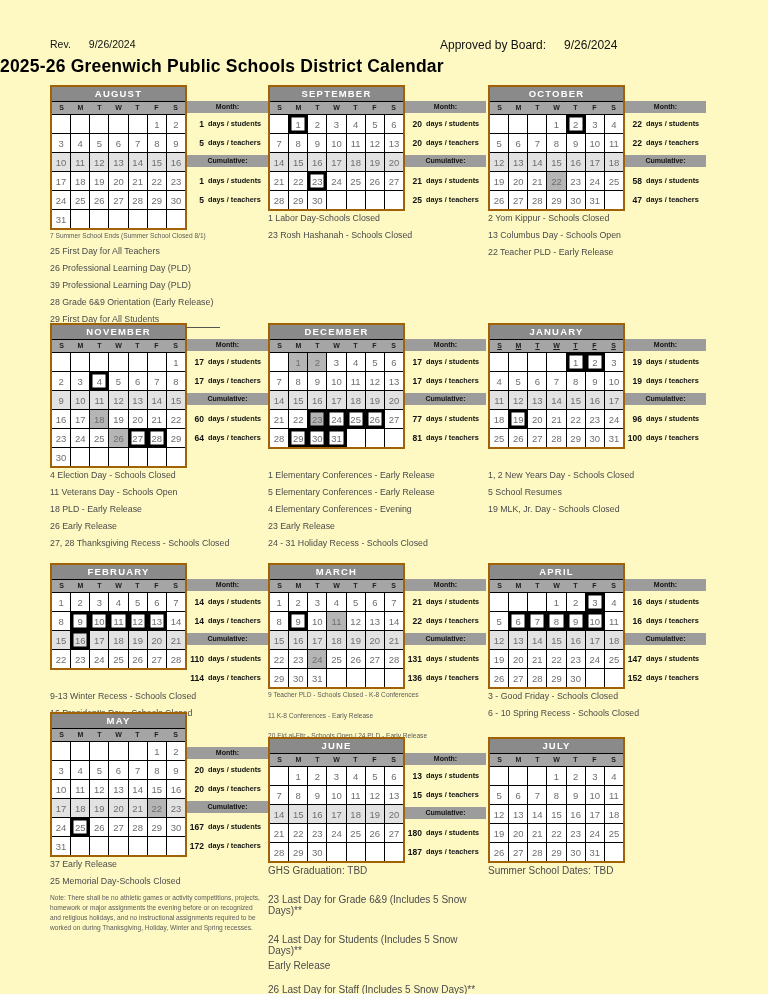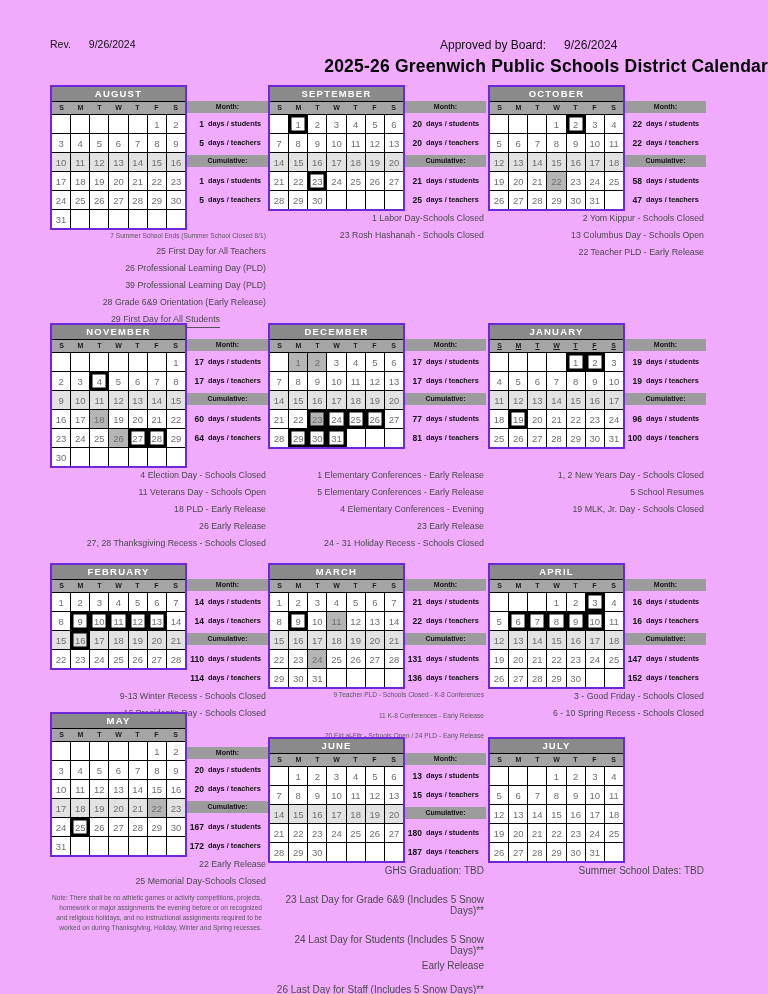--- a/index.html
+++ b/index.html
@@ -1,47 +1,47 @@
 <!DOCTYPE html>
 <html><head>
 <meta charset="utf-8">
 <style>
   html,body{margin:0;padding:0;background:#fff;}
-  .page{position:relative;width:768px;height:994px;background:#f0abfc;overflow:hidden;
+  .page{position:relative;width:768px;height:994px;background:#fef9c3;overflow:hidden;
         font-family:"Liberation Sans",sans-serif;color:#222;}
   
   .rev{position:absolute;left:50px;top:38px;font-size:10.5px;color:#111;}
   .approved{position:absolute;left:440px;top:38px;font-size:12px;color:#111;}
   .rev b,.approved b{font-weight:normal;margin-left:18px;}
-  .doc-title{position:absolute;left:0;top:56px;width:768px;text-align:right;
+  .doc-title{position:absolute;left:0;top:56px;width:768px;text-align:left;
              font-size:17.5px;font-weight:bold;color:#000;letter-spacing:.2px;}
   
   .month-block{position:absolute;width:218px;}
-  .cal{position:absolute;left:0;top:0;width:133px;border:2px solid #6d28d9;background:#000;}
+  .cal{position:absolute;left:0;top:0;width:133px;border:2px solid #a16207;background:#000;}
   .mtitle{height:14px;line-height:14px;background:#8a8a8a;color:#fff;font-weight:bold;
           font-size:9.5px;text-align:center;letter-spacing:1.2px;border-bottom:1px solid #000;}
   .dayrow{display:flex;height:12px;background:#a5a5a5;border-bottom:1px solid #000;}
   .dayrow span{flex:1;text-align:center;font-size:7px;font-weight:bold;color:#1c1c1c;line-height:12px;}
   .dayrow.u span{text-decoration:underline;}
   .weeks{display:grid;grid-template-columns:repeat(7,1fr);gap:1px;background:#000;}
   .cell{background:#fff;height:18px;display:flex;align-items:center;justify-content:center;
         font-size:9.5px;color:#6e6e6e;}
   .cell.band{background:#e2e2e2;}
   .cell.gray{background:#b5b5b5;}
   .cell.bold{box-shadow:inset 0 0 0 2.5px #000;}
   
   .stats{position:absolute;left:137px;top:0;width:81px;}
   .sbar{position:absolute;left:0;width:81px;height:12px;line-height:12px;background:#9c9c9c;
         text-align:center;font-size:7px;font-weight:bold;color:#111;}
   .sline{position:absolute;left:0;width:81px;height:19px;display:flex;align-items:center;}
   .sline .num{width:17px;text-align:right;margin-right:4px;font-size:8.5px;font-weight:bold;color:#111;}
   .sline .lbl{font-size:7.3px;font-weight:bold;color:#111;white-space:nowrap;}
   
   .notes{position:absolute;left:0;width:216px;}
-  .note{font-size:8.8px;color:#4a4a4a;margin:0 0 7px 0;line-height:1.15;text-align:right;}
+  .note{font-size:8.8px;color:#4a4a4a;margin:0 0 7px 0;line-height:1.15;}
   .note.small{font-size:6.6px;color:#5a5a5a;margin-bottom:6px;}
   .note.mid{font-size:10px;margin-bottom:3px;}
   .note.gap{margin-bottom:13px;}
   .note.gap2{margin-bottom:17px;}
   .note.big{font-size:9.6px;color:#333;margin-top:2px;}
   .note.underline{border-bottom:1px solid #555;padding-bottom:3px;width:170px;}
   .note.para{font-size:6.6px;color:#5a5a5a;line-height:1.5;margin-top:1px;width:212px;}
   .footnote{position:absolute;left:488px;top:918px;width:256px;font-size:8.4px;
             color:#4a4a4a;line-height:1.45;}
 </style>
@@ -820,21 +820,21 @@
           <div class="sline" style="top:105px">
             <span class="num">167</span>
             <span class="lbl">days / students</span>
           </div>
           <div class="sline" style="top:124px">
             <span class="num">172</span>
             <span class="lbl">days / teachers</span>
           </div>
         </div>
         <div class="notes" style="top:147px">
-          <div class="note">22 Early Release</div>
+          <div class="note">37 Early Release</div>
           <div class="note note-tight">25 Memorial Day-Schools Closed</div>
           <div class="note para">Note: There shall be no athletic games or activity competitions, projects, homework or major assignments the evening before or on recognized and religious holidays, and no instructional assignments required to be worked on during Thanksgiving, Holiday, Winter and Spring recesses.</div>
         </div>
       </div>
       <div class="month-block" style="left: 268px; top: 737px;">
         <div class="cal">
           <div class="mtitle">JUNE</div>
           <div class="dayrow">
             <span>S</span>
             <span>M</span>

